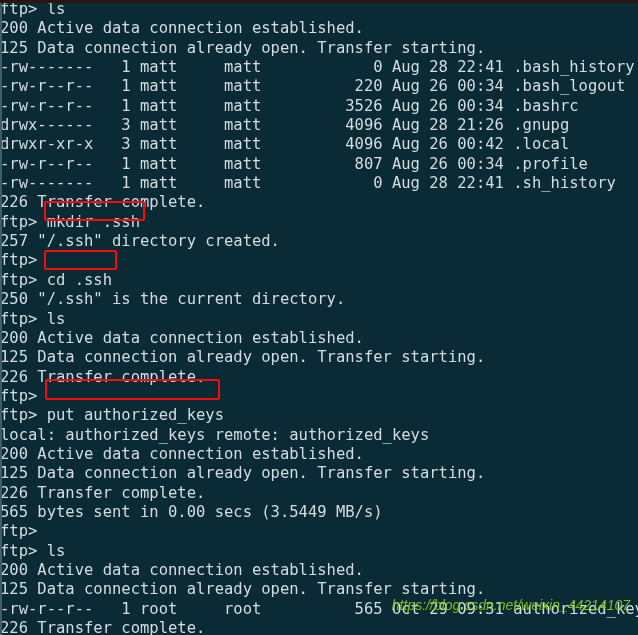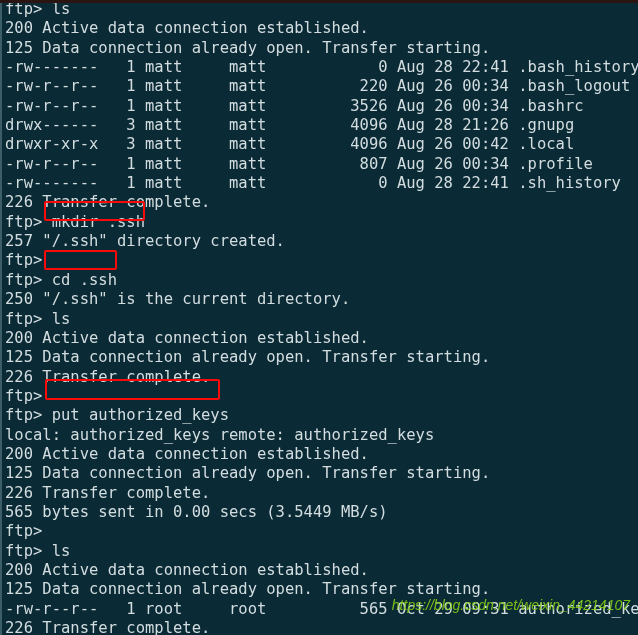--- a/index.html
+++ b/index.html
@@ -47,21 +47,20 @@
     font-family: "DejaVu Sans Mono", "Liberation Mono", monospace;
     font-size: 15.5px;
     line-height: 19.35px;
     color: #d3dde0;
     white-space: pre;
     letter-spacing: 0px;
     z-index: 2;
   }
   .term-line {
     height: 19.35px;
-    padding-left: 5px;
     white-space: pre;
   }
   
   .annotation-box {
     position: absolute;
     border: 2.5px solid #fb0a0a;
     border-radius: 2px;
     box-sizing: border-box;
     z-index: 3;
     pointer-events: none;

